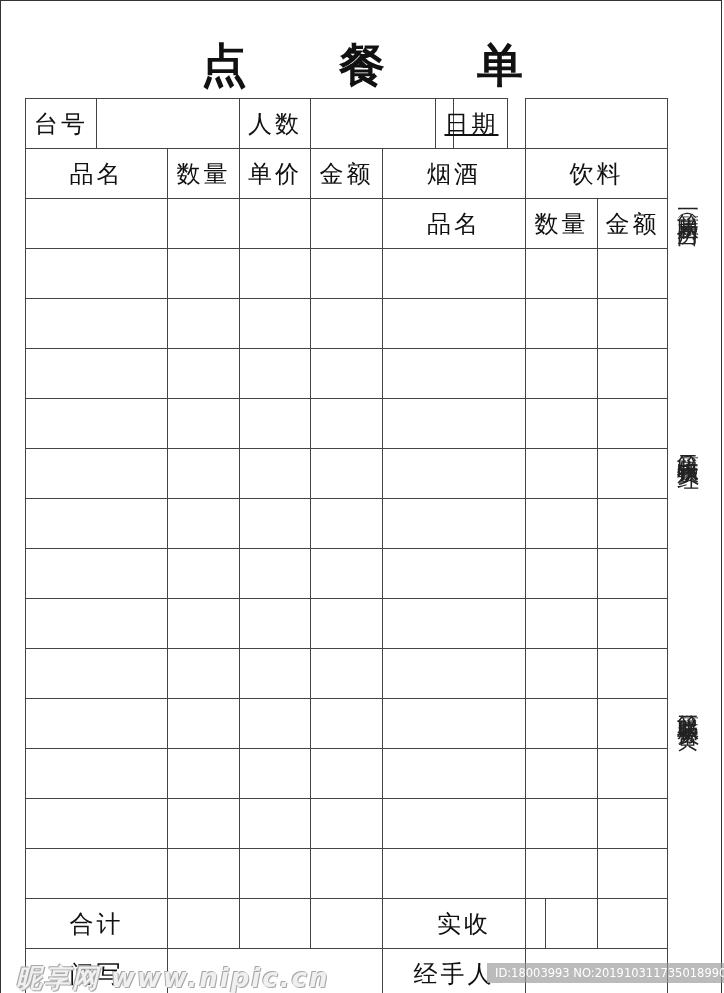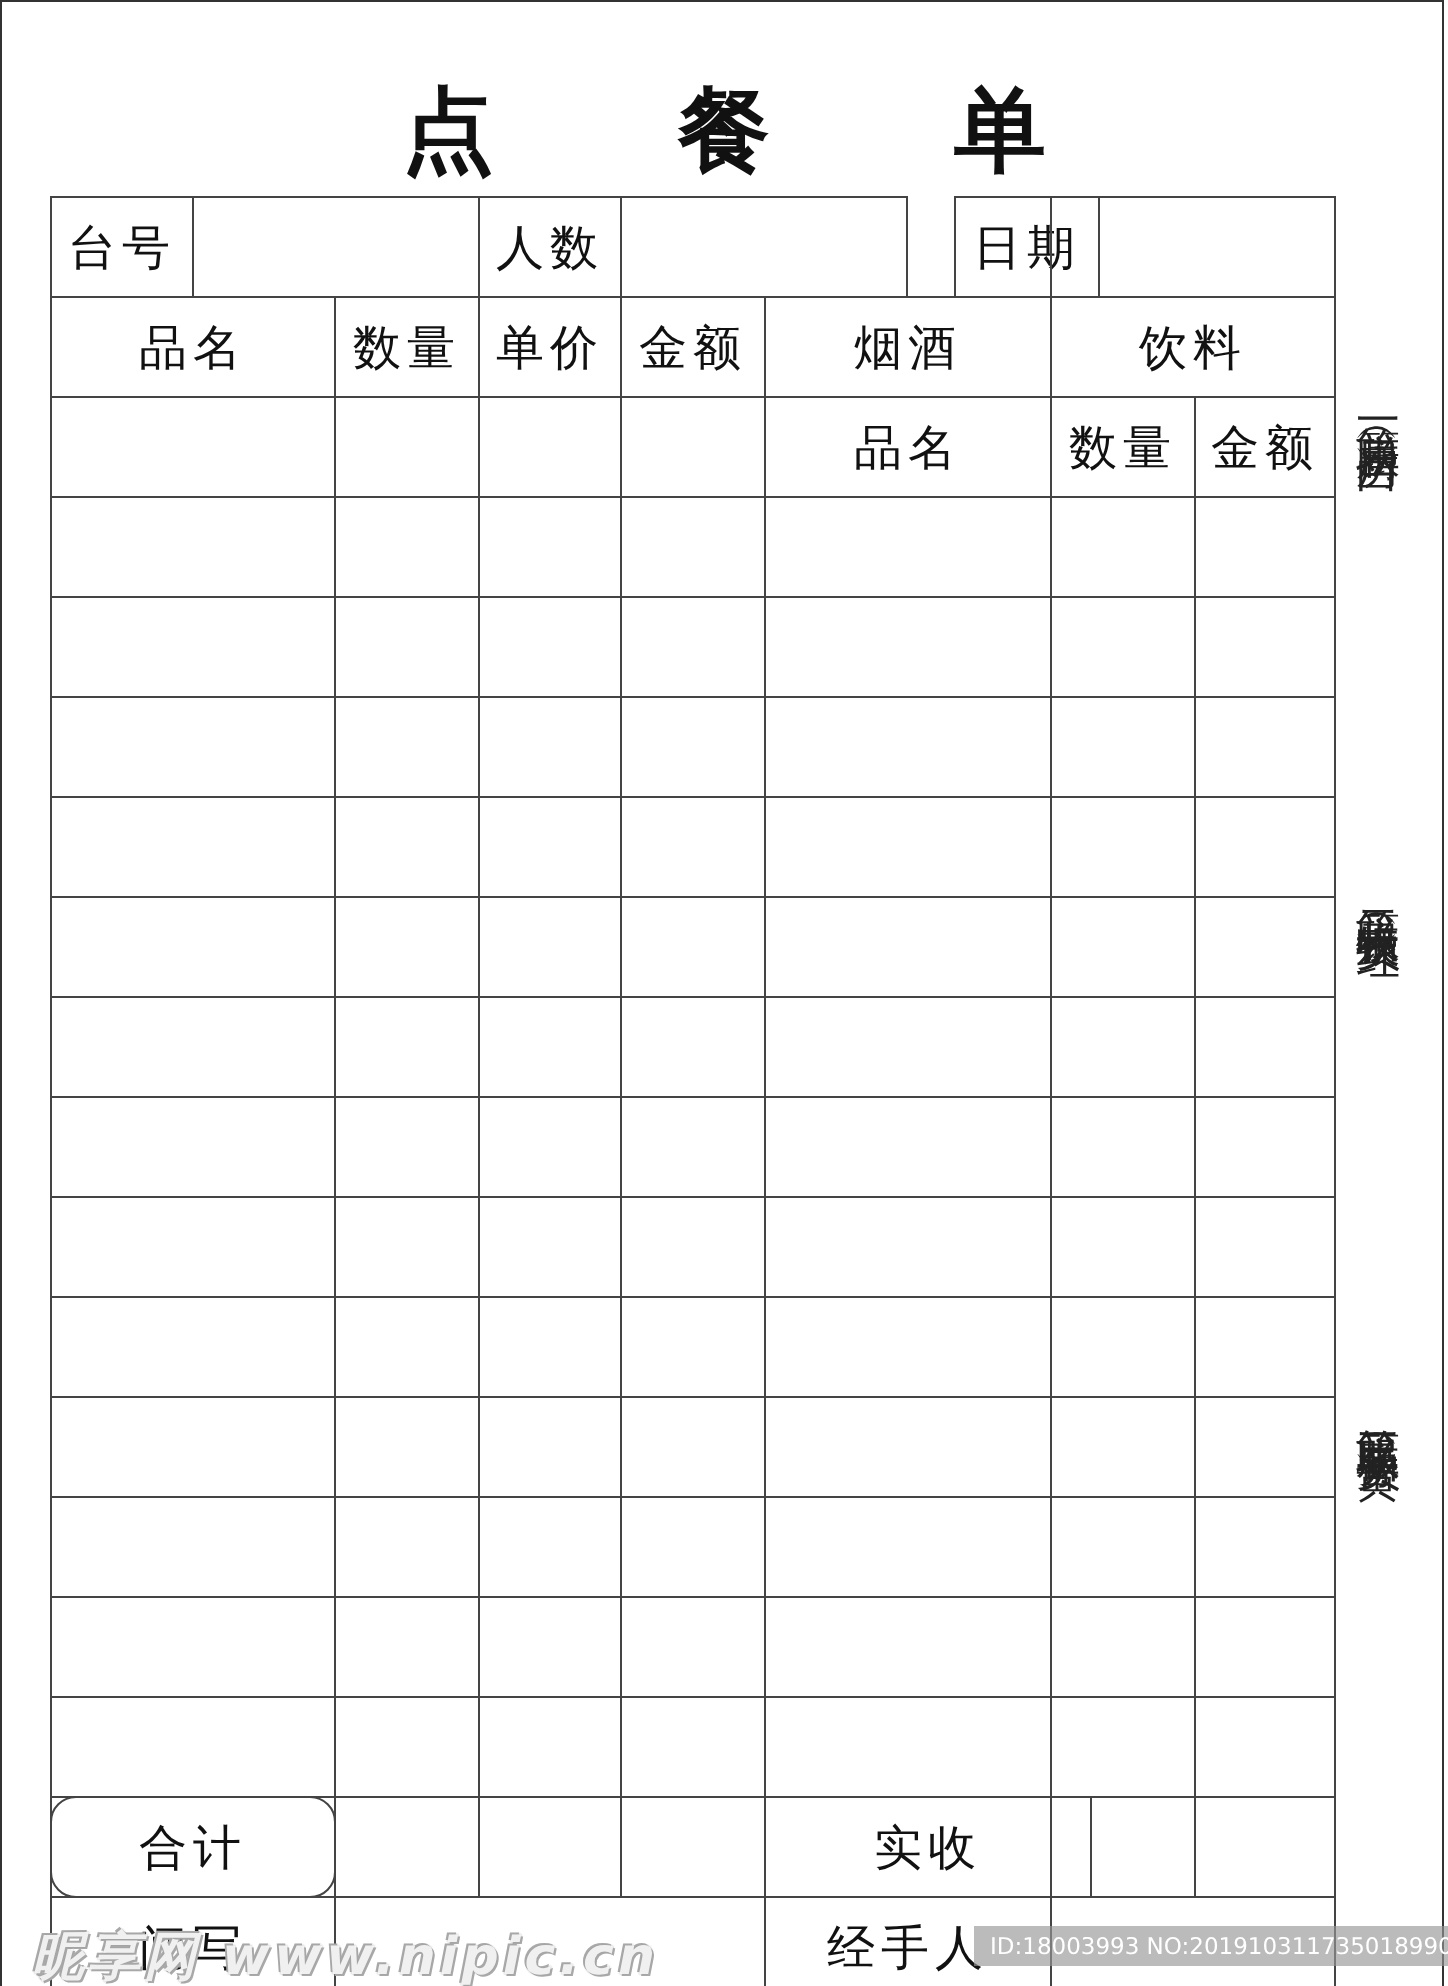--- a/index.html
+++ b/index.html
@@ -27,21 +27,21 @@
 
 <div class="page-border"></div>
 
 <div class="title">点 餐 单</div>
 
 <div id="grid">
     <div class="cell" style="left: 25px; top: 98px; width: 72px; height: 51px;">台号</div>
     <div class="cell" style="left: 96px; top: 98px; width: 144px; height: 51px;"></div>
     <div class="cell" style="left: 239px; top: 98px; width: 72px; height: 51px;">人数</div>
     <div class="cell" style="left: 310px; top: 98px; width: 144px; height: 51px;"></div>
-    <div class="cell" style="left: 477px; top: 98px; width: 73px; height: 51px;">日期</div>
+    <div class="cell" style="left: 435px; top: 98px; width: 73px; height: 51px; text-decoration: underline;">日期</div>
     <div class="cell" style="left: 525px; top: 98px; width: 143px; height: 51px;"></div>
     <div class="cell" style="left: 25px; top: 148px; width: 143px; height: 51px;">品名</div>
     <div class="cell" style="left: 167px; top: 148px; width: 73px; height: 51px;">数量</div>
     <div class="cell" style="left: 239px; top: 148px; width: 72px; height: 51px;">单价</div>
     <div class="cell" style="left: 310px; top: 148px; width: 73px; height: 51px;">金额</div>
     <div class="cell" style="left: 382px; top: 148px; width: 144px; height: 51px;">烟酒</div>
     <div class="cell" style="left: 525px; top: 148px; width: 143px; height: 51px;">饮料</div>
     <div class="cell" style="left: 25px; top: 198px; width: 143px; height: 51px;"></div>
     <div class="cell" style="left: 167px; top: 198px; width: 73px; height: 51px;"></div>
     <div class="cell" style="left: 239px; top: 198px; width: 72px; height: 51px;"></div>
@@ -140,21 +140,21 @@
     <div class="cell" style="left: 382px; top: 848px; width: 144px; height: 51px;"></div>
     <div class="cell" style="left: 525px; top: 848px; width: 73px; height: 51px;"></div>
     <div class="cell" style="left: 597px; top: 848px; width: 71px; height: 51px;"></div>
     <div class="cell" style="left: 25px; top: 898px; width: 143px; height: 51px;"></div>
     <div class="cell" style="left: 167px; top: 898px; width: 73px; height: 51px;"></div>
     <div class="cell" style="left: 239px; top: 898px; width: 72px; height: 51px;"></div>
     <div class="cell" style="left: 310px; top: 898px; width: 73px; height: 51px;"></div>
     <div class="cell" style="left: 382px; top: 898px; width: 144px; height: 51px;"></div>
     <div class="cell" style="left: 525px; top: 898px; width: 73px; height: 51px;"></div>
     <div class="cell" style="left: 597px; top: 898px; width: 71px; height: 51px;"></div>
-    <div class="cell" style="left: 25px; top: 898px; width: 143px; height: 51px; border-radius: 13px;">合计</div>
+    <div class="cell" style="left: 25px; top: 898px; width: 143px; height: 51px;">合计</div>
     <div class="cell" style="left: 167px; top: 898px; width: 216px; height: 51px;"></div>
     <div class="cell" style="left: 382px; top: 898px; width: 164px; height: 51px;">实收</div>
     <div class="cell" style="left: 525px; top: 898px; width: 143px; height: 51px;"></div>
     <div class="cell" style="left: 25px; top: 948px; width: 143px; height: 51px;">间写</div>
     <div class="cell" style="left: 167px; top: 948px; width: 216px; height: 51px;"></div>
     <div class="cell" style="left: 382px; top: 948px; width: 144px; height: 51px;">经手人</div>
     <div class="cell" style="left: 525px; top: 948px; width: 143px; height: 51px;"></div>
   </div>
 
 <div class="side" style="top:196px;">第一联厨房（白）</div>

